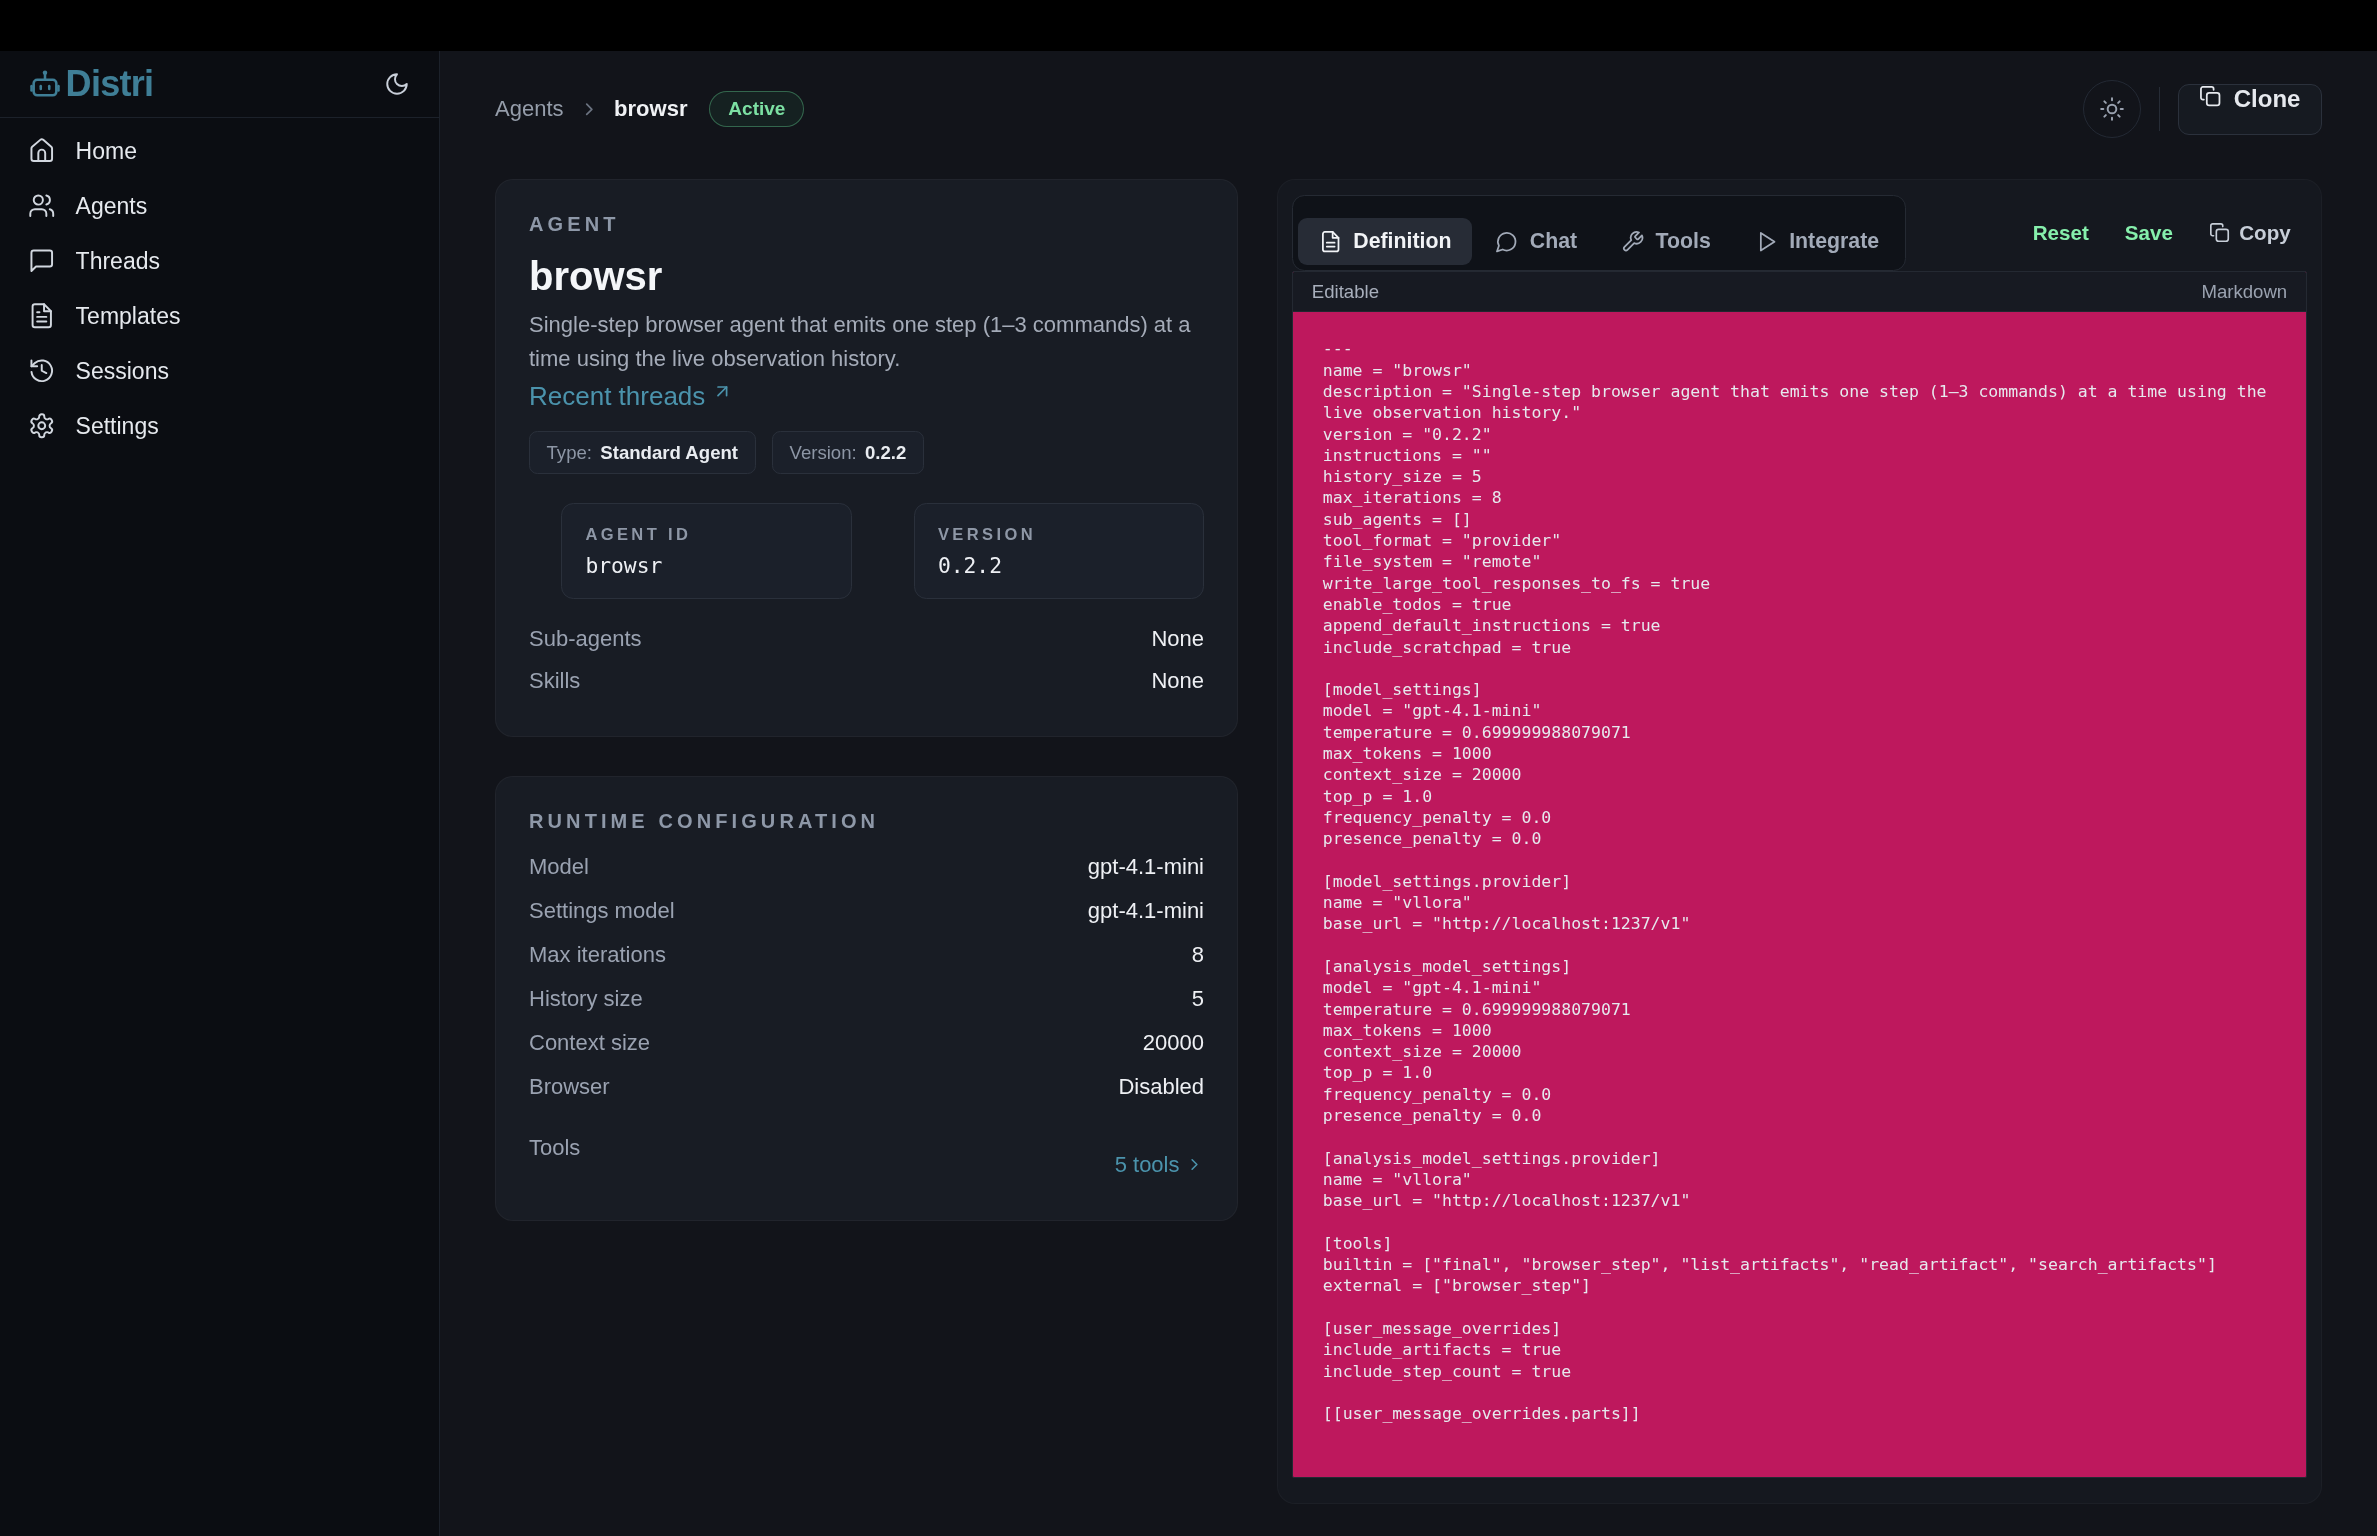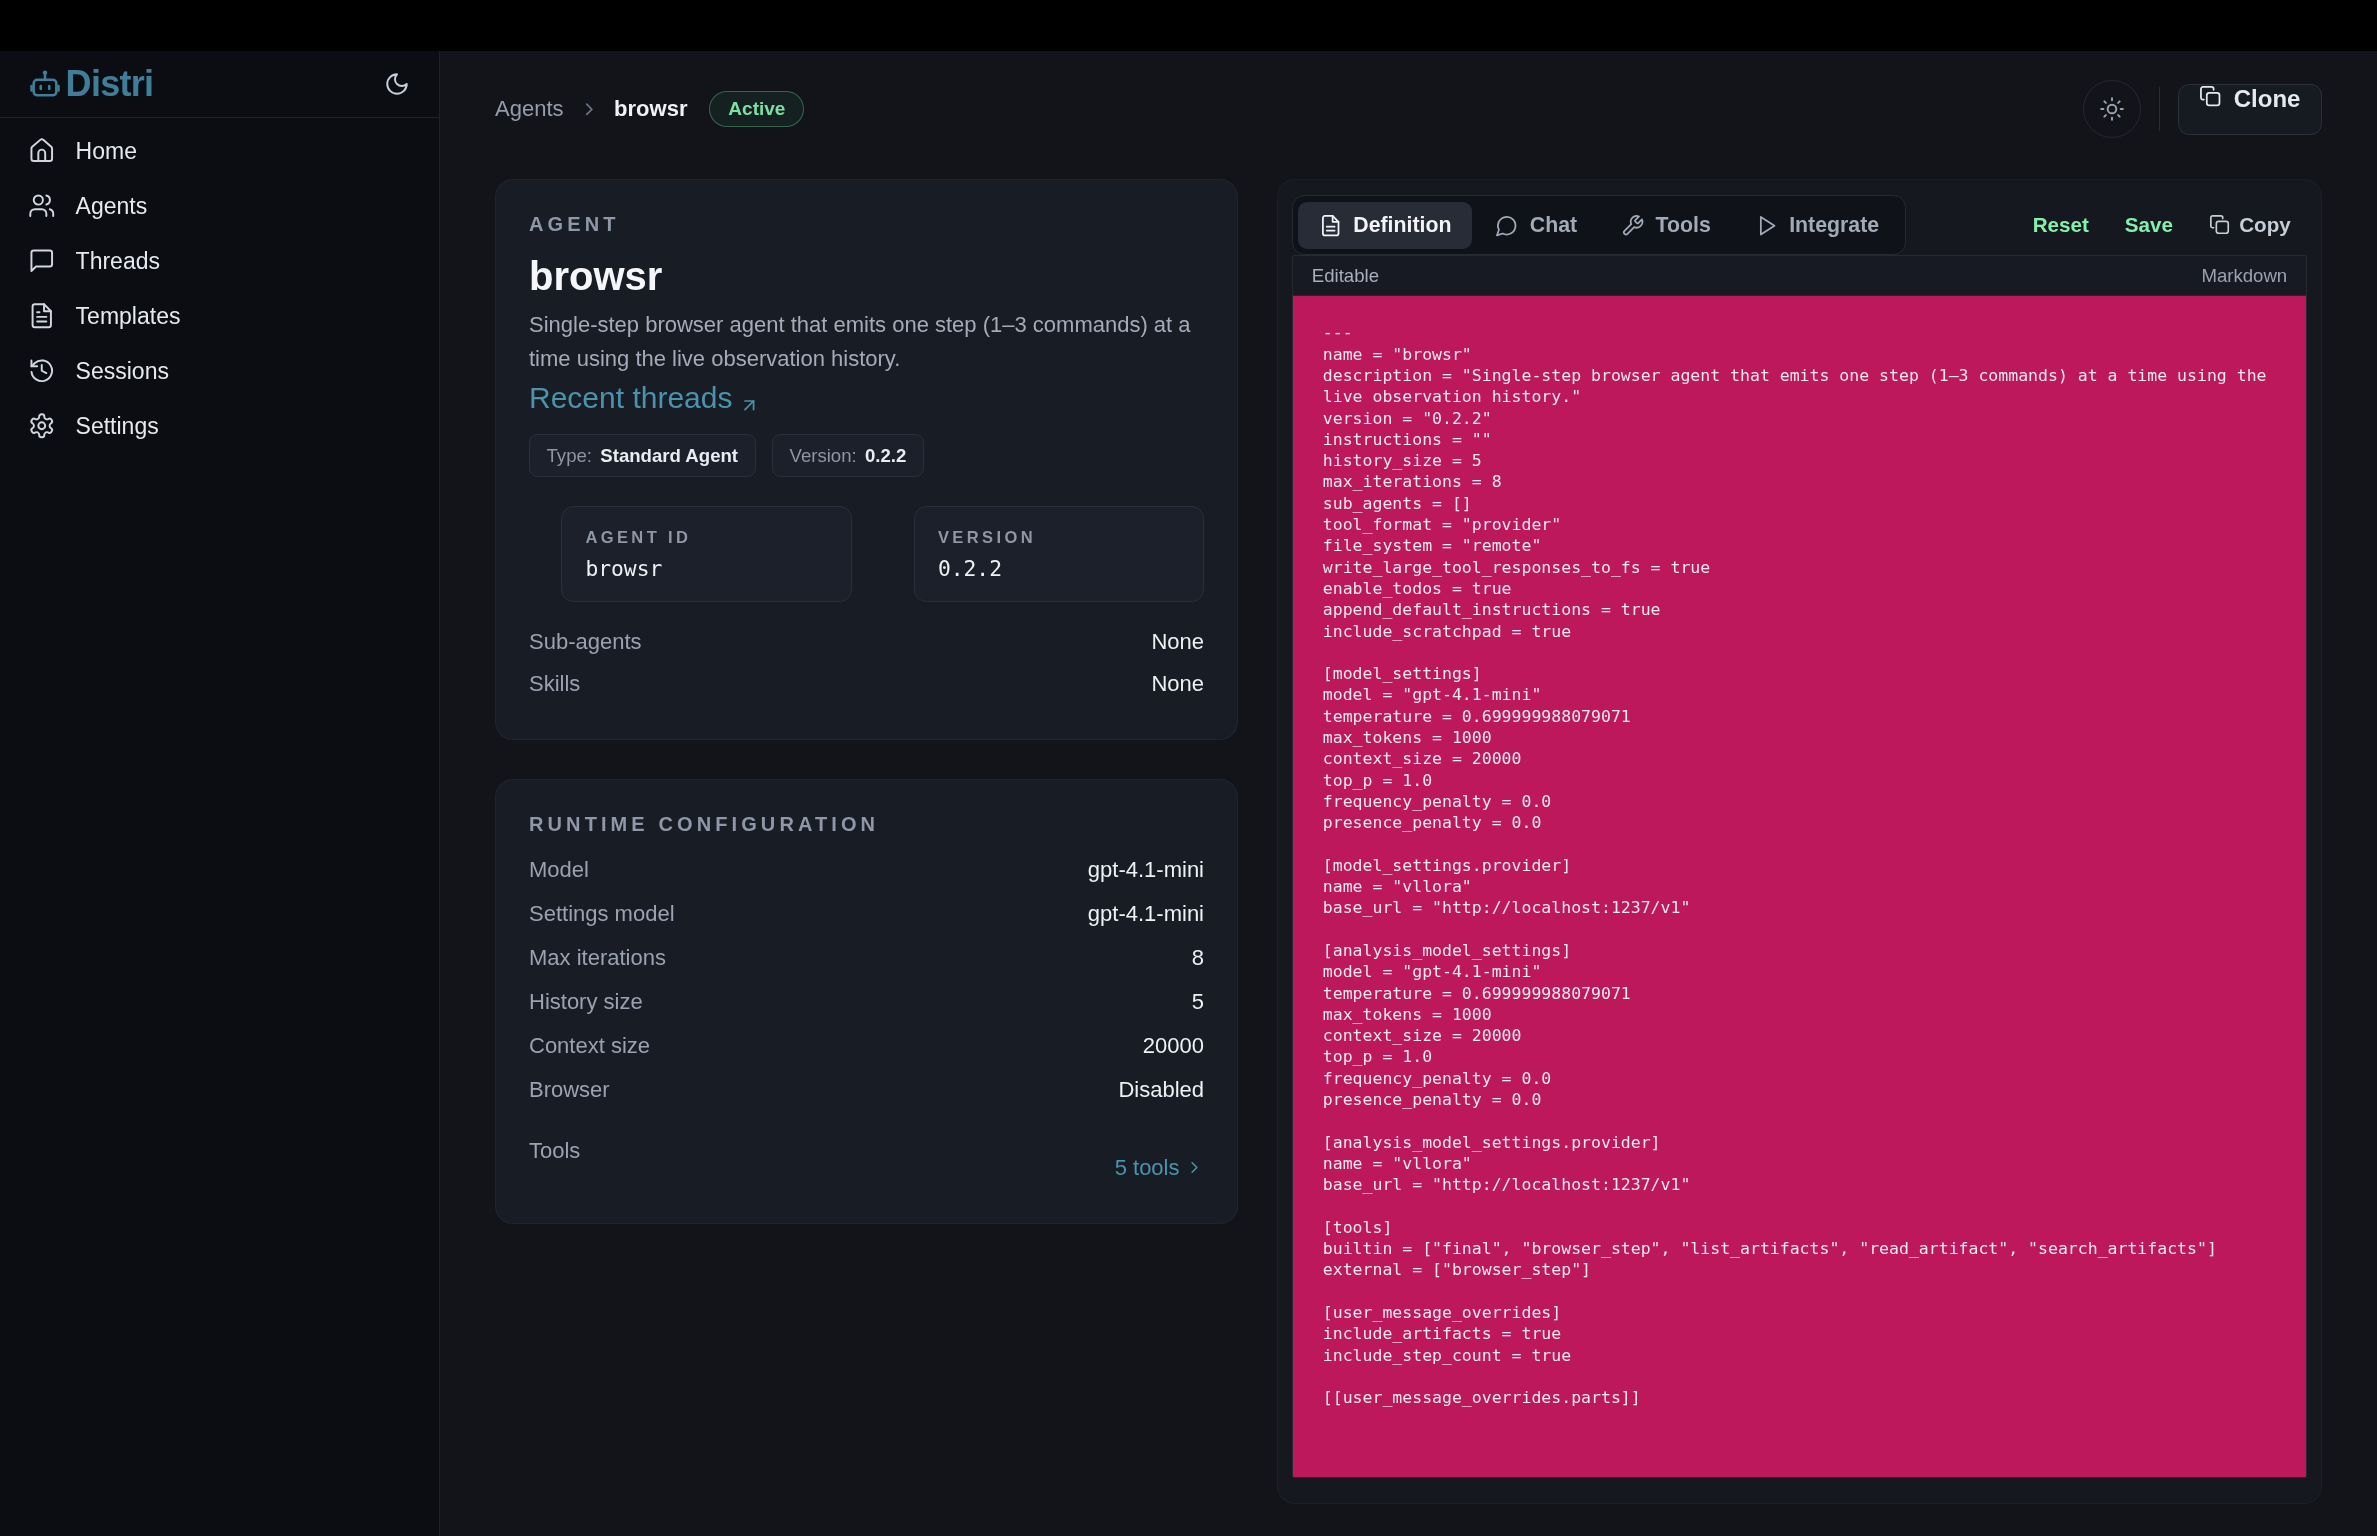--- a/index.html
+++ b/index.html
@@ -45,22 +45,22 @@
 
   .content { display:flex; gap:39px; padding:12.4px 55px 0 55px; align-items:flex-start; }
   .left-col { width:743px; flex:none; display:flex; flex-direction:column; gap:39px; }
 
   .card { background:#181c24; border:0.7px solid rgba(255,255,255,0.04); border-radius:18px;
           padding:33px; }
   .section-label { font-size:20px; letter-spacing:4.1px; color:#8e98a8; font-weight:600; }
 
   .agent-title { margin-top:18px; font-size:40px; font-weight:700; color:#f4f6f9; }
   .agent-desc { margin-top:8.3px; font-size:22px; line-height:34px; color:#a4abb8; }
-  .recent-link { margin-top:5.5px; display:flex; align-items:flex-end; gap:6.9px;
-                 color:#4b93ac; font-size:30px; font-weight:500; }
+  .recent-link { margin-top:5.5px; display:flex; align-items:flex-start; gap:6.9px;
+                 color:#4b93ac; font-size:26px; font-weight:500; }
   .pill-row { margin-top:19px; display:flex; gap:16.5px; }
   .pill { display:flex; align-items:center; gap:8.3px; background:#1b202a; border:0.7px solid #2a303b;
           border-radius:8.3px; padding:9.6px 16.5px; font-size:18.6px; }
   .pill .plabel { color:#8d96a5; }
   .pill .pvalue { color:#e9ecf1; font-weight:600; }
 
   .id-grid { margin-top:29px; display:grid; grid-template-columns:1fr 1fr; gap:30px; }
   .id-box { background:#1b202a; border:0.7px solid #2a303b; border-radius:12.4px; padding:20.6px 23.4px;
             height:96px; display:flex; flex-direction:column; justify-content:space-between;margin-left:32px; }
   .id-box .blabel { font-size:16.5px; letter-spacing:3.4px; color:#8e97a6; font-weight:600; }
@@ -75,21 +75,21 @@
   .runtime-rows .kv-row { padding:9px 0; }
 
   
   .panel { flex:1; background:#15181f; border:0.7px solid rgba(255,255,255,0.03);
            border-radius:18px; height:1325px; padding:15px 13.8px 25px 13.8px;
            display:flex; flex-direction:column; }
   .panel-top { display:flex; align-items:center; justify-content:space-between; }
   .tab-group { display:inline-flex; background:#0f1218; border:0.7px solid #252a33;
                border-radius:12.4px; padding:5.5px; gap:2.8px; }
   .tab { display:flex; align-items:center; gap:11px; padding:0 20.6px; height:47px;
-         border-radius:9px; color:#a2aab8; font-size:21.3px; font-weight:600; }
+         border-radius:9px; color:#a2aab8; font-size:21.3px; font-weight:600;margin-top:16px; }
   .tab.active { background:#272c36; color:#f2f4f7; }
   .panel-actions { display:flex; align-items:center; gap:36px; padding-right:16.5px; }
   .pact { font-size:20.6px; font-weight:600; }
   .pact.dim { color:#86efac; }
   .pact.copy { color:#c7ced8; display:flex; align-items:center; gap:8.3px; }
 
   .editor { flex:1; border:0.7px solid #242932; border-radius:2px;
             overflow:hidden; display:flex; flex-direction:column; background:#be185d; }
   .editor-head { height:40px; flex:none; background:#171a22; border-bottom:0.7px solid #21262f;
                  display:flex; align-items:center; justify-content:space-between; padding:0 19px; }

